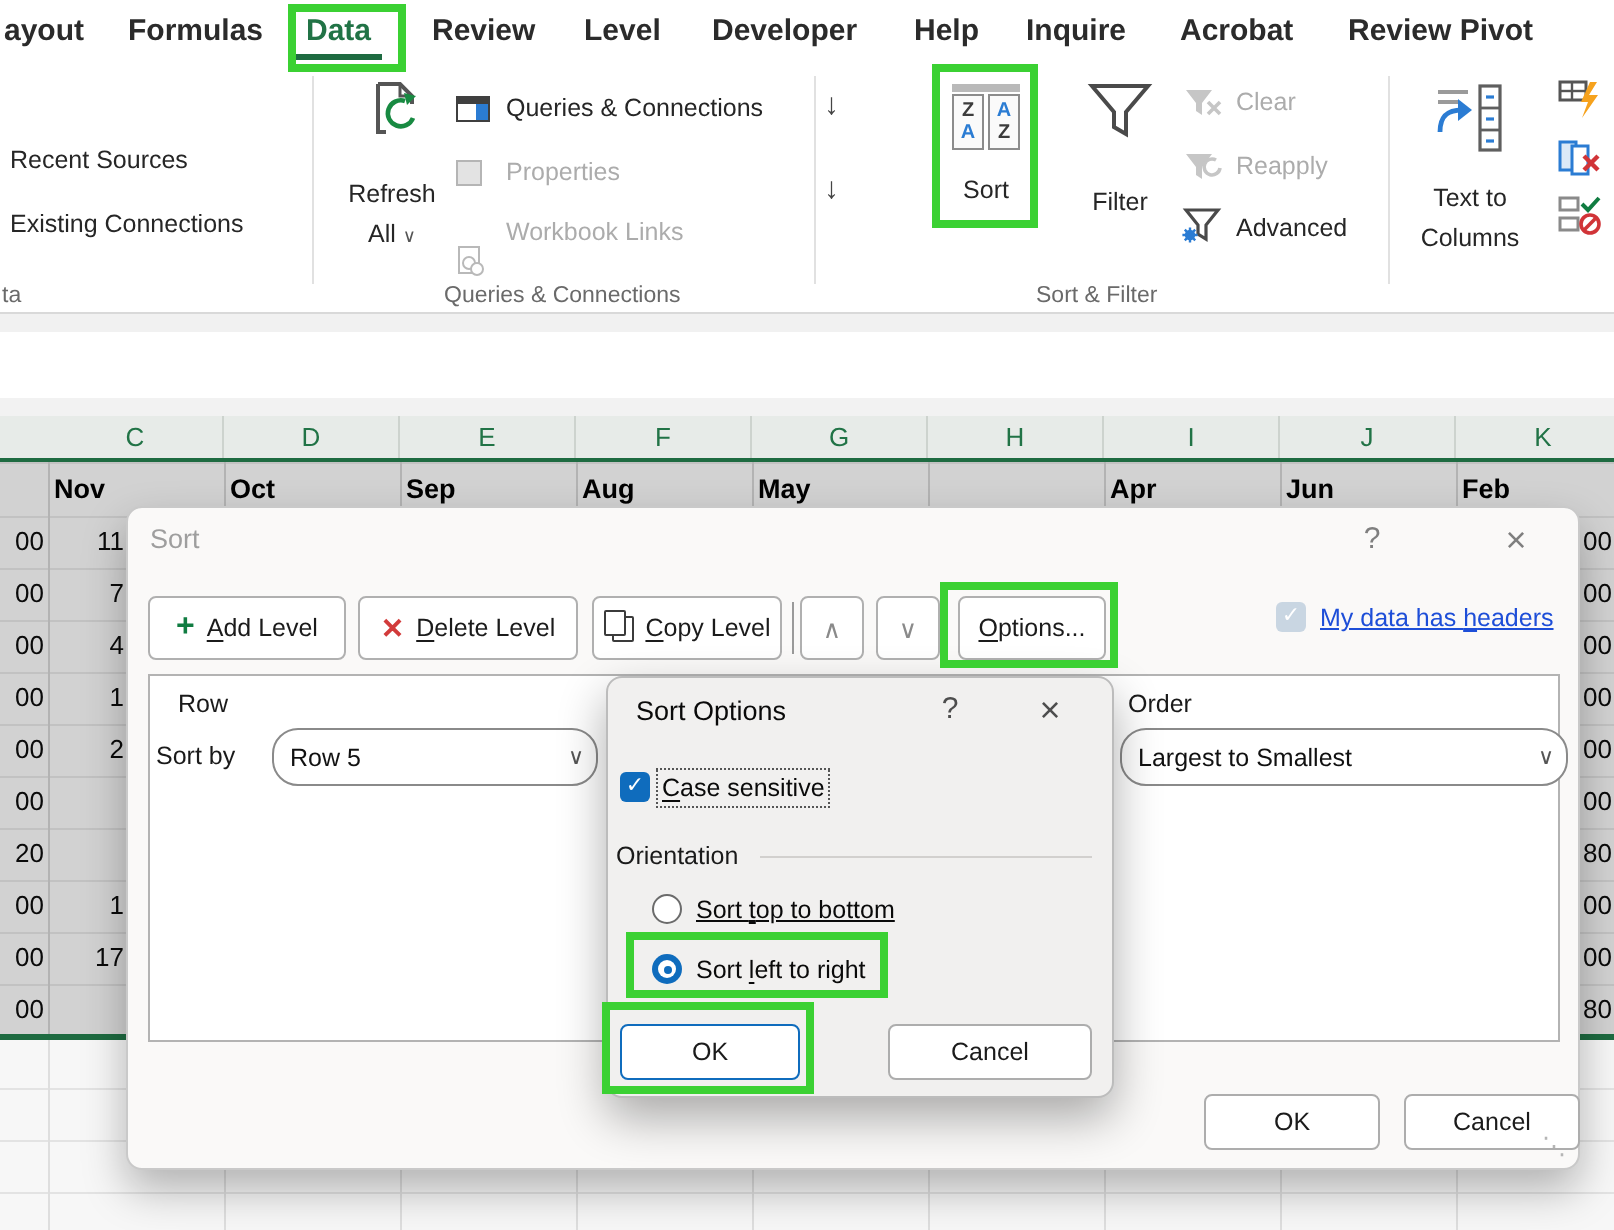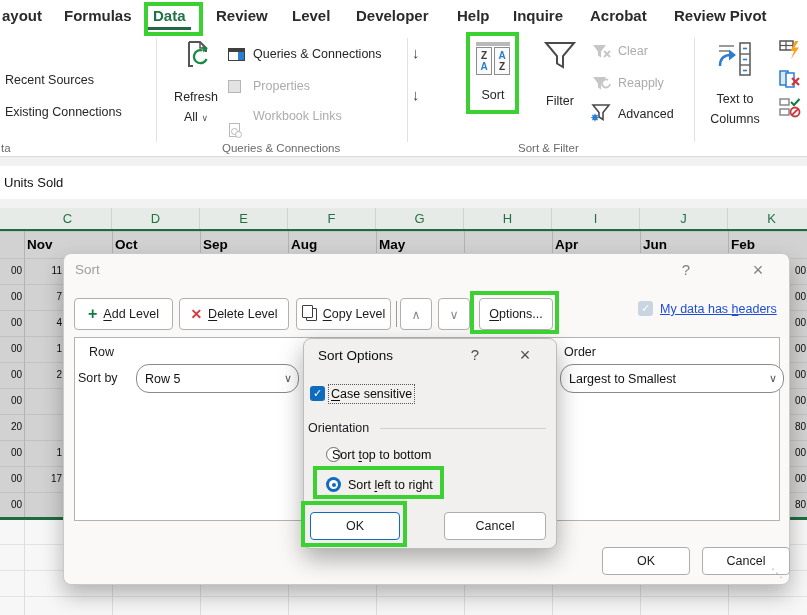--- a/index.html
+++ b/index.html
@@ -65,21 +65,21 @@
   .selregion{position:absolute;left:0;top:231px;width:807px;height:287px;background:#d2d2d2;
     background-image:repeating-linear-gradient(to right,transparent 0 87px,#b3b3b3 87px 88px),
                      repeating-linear-gradient(to bottom,transparent 0 25px,#c2c2c2 25px 26px);
     background-position:-63px 0,0 2px;}
   .belowregion{position:absolute;left:0;top:518px;width:807px;height:97px;background:#f7f7f7;
     background-image:repeating-linear-gradient(to right,transparent 0 87px,#dedede 87px 88px),
                      repeating-linear-gradient(to bottom,transparent 0 25px,#e3e3e3 25px 26px);
     background-position:-63px 0,0 1px;}
   .selbottom{position:absolute;left:0;top:517px;width:807px;height:3px;background:#1e6b41;z-index:2;}
   .mcell{position:absolute;height:27px;line-height:27px;font-size:13.5px;font-weight:700;color:#000;padding-left:3px;box-sizing:border-box;}
-  .vcell{position:absolute;height:26px;line-height:26px;font-size:10px;color:#0a0a0a;text-align:right;}
+  .vcell{position:absolute;height:26px;line-height:26px;font-size:13px;color:#0a0a0a;text-align:right;}
 
   
   .dlg{position:absolute;border-radius:8px;box-sizing:border-box;}
   .sortdlg{left:63px;top:253px;width:727px;height:332px;background:#faf9f8;border:1px solid #c9c9c9;
            box-shadow:0 10px 22px rgba(0,0,0,.28);z-index:10;font-size:12.5px;}
   .sortdlg .title{position:absolute;left:11px;top:8px;font-size:13.5px;color:#9e9e9e;}
   .dlg .titlebtn{position:absolute;top:5px;width:26px;height:22px;text-align:center;line-height:22px;color:#7f7f7f;font-size:15px;}
   .toolbtn{position:absolute;top:44px;height:32px;background:#fff;border:1px solid #b0b0b0;border-radius:4px;
            display:flex;align-items:center;justify-content:center;gap:6px;box-sizing:border-box;color:#1b1b1b;}
   .key{text-decoration:underline;text-underline-offset:2px;}
@@ -250,23 +250,20 @@
     <svg class="abs" style="left:779px;top:66px;" width="22" height="20" viewBox="0 0 22 20">
       <rect x="1" y="1" width="9" height="6" fill="none" stroke="#8a8a8a" stroke-width="1.5"></rect>
       <rect x="1" y="11" width="9" height="6" fill="none" stroke="#8a8a8a" stroke-width="1.5"></rect>
       <path d="M12 4 l3 3 5.5 -6" stroke="#107c41" stroke-width="2" fill="none"></path>
       <circle cx="16" cy="14" r="4.5" fill="none" stroke="#d13438" stroke-width="1.8"></circle>
       <line x1="12.8" y1="17.2" x2="19.2" y2="10.8" stroke="#d13438" stroke-width="1.8"></line>
     </svg>
   </div>
 
   <div class="fstrip"></div>
-  <div class="fbar">
-    <span>Units Sold</span>
-  </div>
   <div class="hgap"></div>
 
   <div class="letters">
       <div class="cell" style="left: 24px; width: 88px;">C</div>
       <div class="cell" style="left: 112px; width: 88px;">D</div>
       <div class="cell" style="left: 200px; width: 88px;">E</div>
       <div class="cell" style="left: 288px; width: 88px;">F</div>
       <div class="cell" style="left: 376px; width: 88px;">G</div>
       <div class="cell" style="left: 464px; width: 88px;">H</div>
       <div class="cell" style="left: 552px; width: 88px;">I</div>
@@ -374,21 +371,21 @@
     <span class="titlebtn" style="right:68px;">?</span>
     <span class="titlebtn" style="right:18px;font-size:18px;">×</span>
 
     <span class="chk on" style="left:6px;top:47px;">✓</span>
     <span class="abs focusbox" style="left:27px;top:48px;color:#0a0a0a;"><span></span><span class="key">C</span><span>ase sensitive</span></span>
 
     <span class="abs" style="left:4px;top:82px;color:#1a1a1a;">Orientation</span>
     <div class="grpline" style="left:76px;top:89px;width:166px;"></div>
 
     <span class="radio off" style="left:22px;top:108px;"></span>
-    <span class="abs" style="left:28px;top:109px;color:#0a0a0a;"><span>Sort </span><span class="key">t</span><span>op to bottom</span></span>
+    <span class="abs" style="left:44px;top:109px;color:#0a0a0a;text-decoration:underline;"><span>Sort </span><span class="key">t</span><span>op to bottom</span></span>
     <span class="radio on" style="left:22px;top:138px;"></span>
     <span class="abs" style="left:44px;top:139px;color:#0a0a0a;"><span>Sort </span><span class="key">l</span><span>eft to right</span></span>
 
     <div class="btn" style="left:6px;top:173px;width:90px;height:28px;border:1.5px solid var(--accent-blue,#0f6cbd);">
         <span>OK</span>
       </div>
     <div class="btn" style="left:140px;top:173px;width:102px;height:28px;">
         <span>Cancel</span>
       </div>
   </div>

